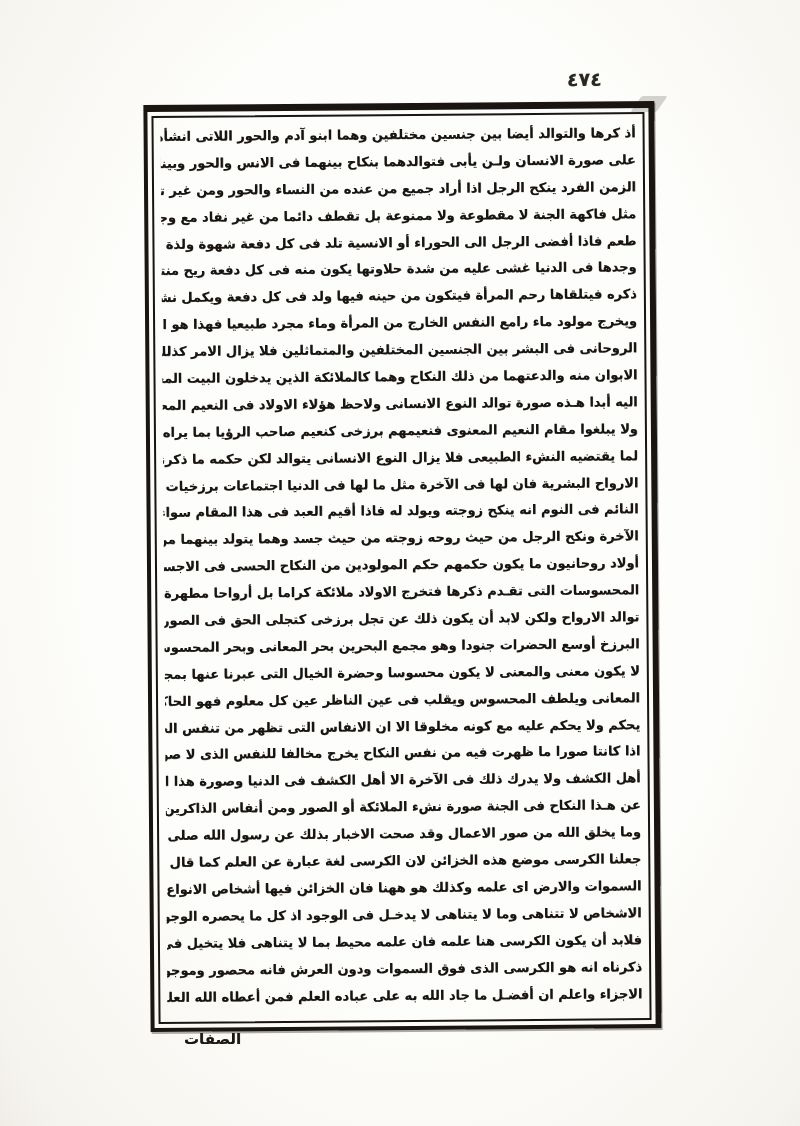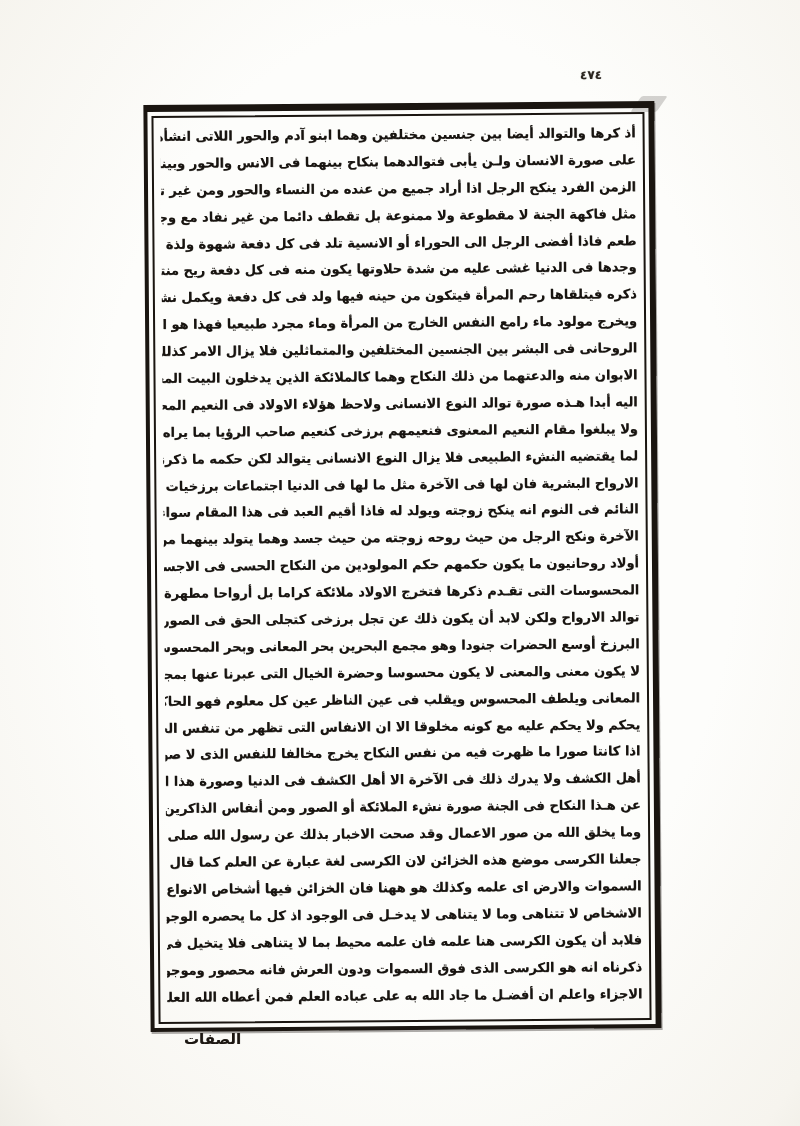--- a/index.html
+++ b/index.html
@@ -16,21 +16,21 @@
     width: 800px;
     height: 1126px;
     background:
       radial-gradient(ellipse at 52% 45%, #fdfdfb 55%, #f6f4ee 92%, #efede6 100%);
     color: #17130d;
   }
   .page-number {
     position: absolute;
     top: 68px;
     right: 198px;
-    font-size: 12px;
+    font-size: 19px;
     font-weight: 700;
     color: #2b2620;
     letter-spacing: 2px;
     transform: rotate(-1deg);
     text-shadow: 0 0 1px rgba(40,35,28,.45);
   }
   .frame-wrap {
     position: absolute;
     left: 147px;
     top: 103px;

